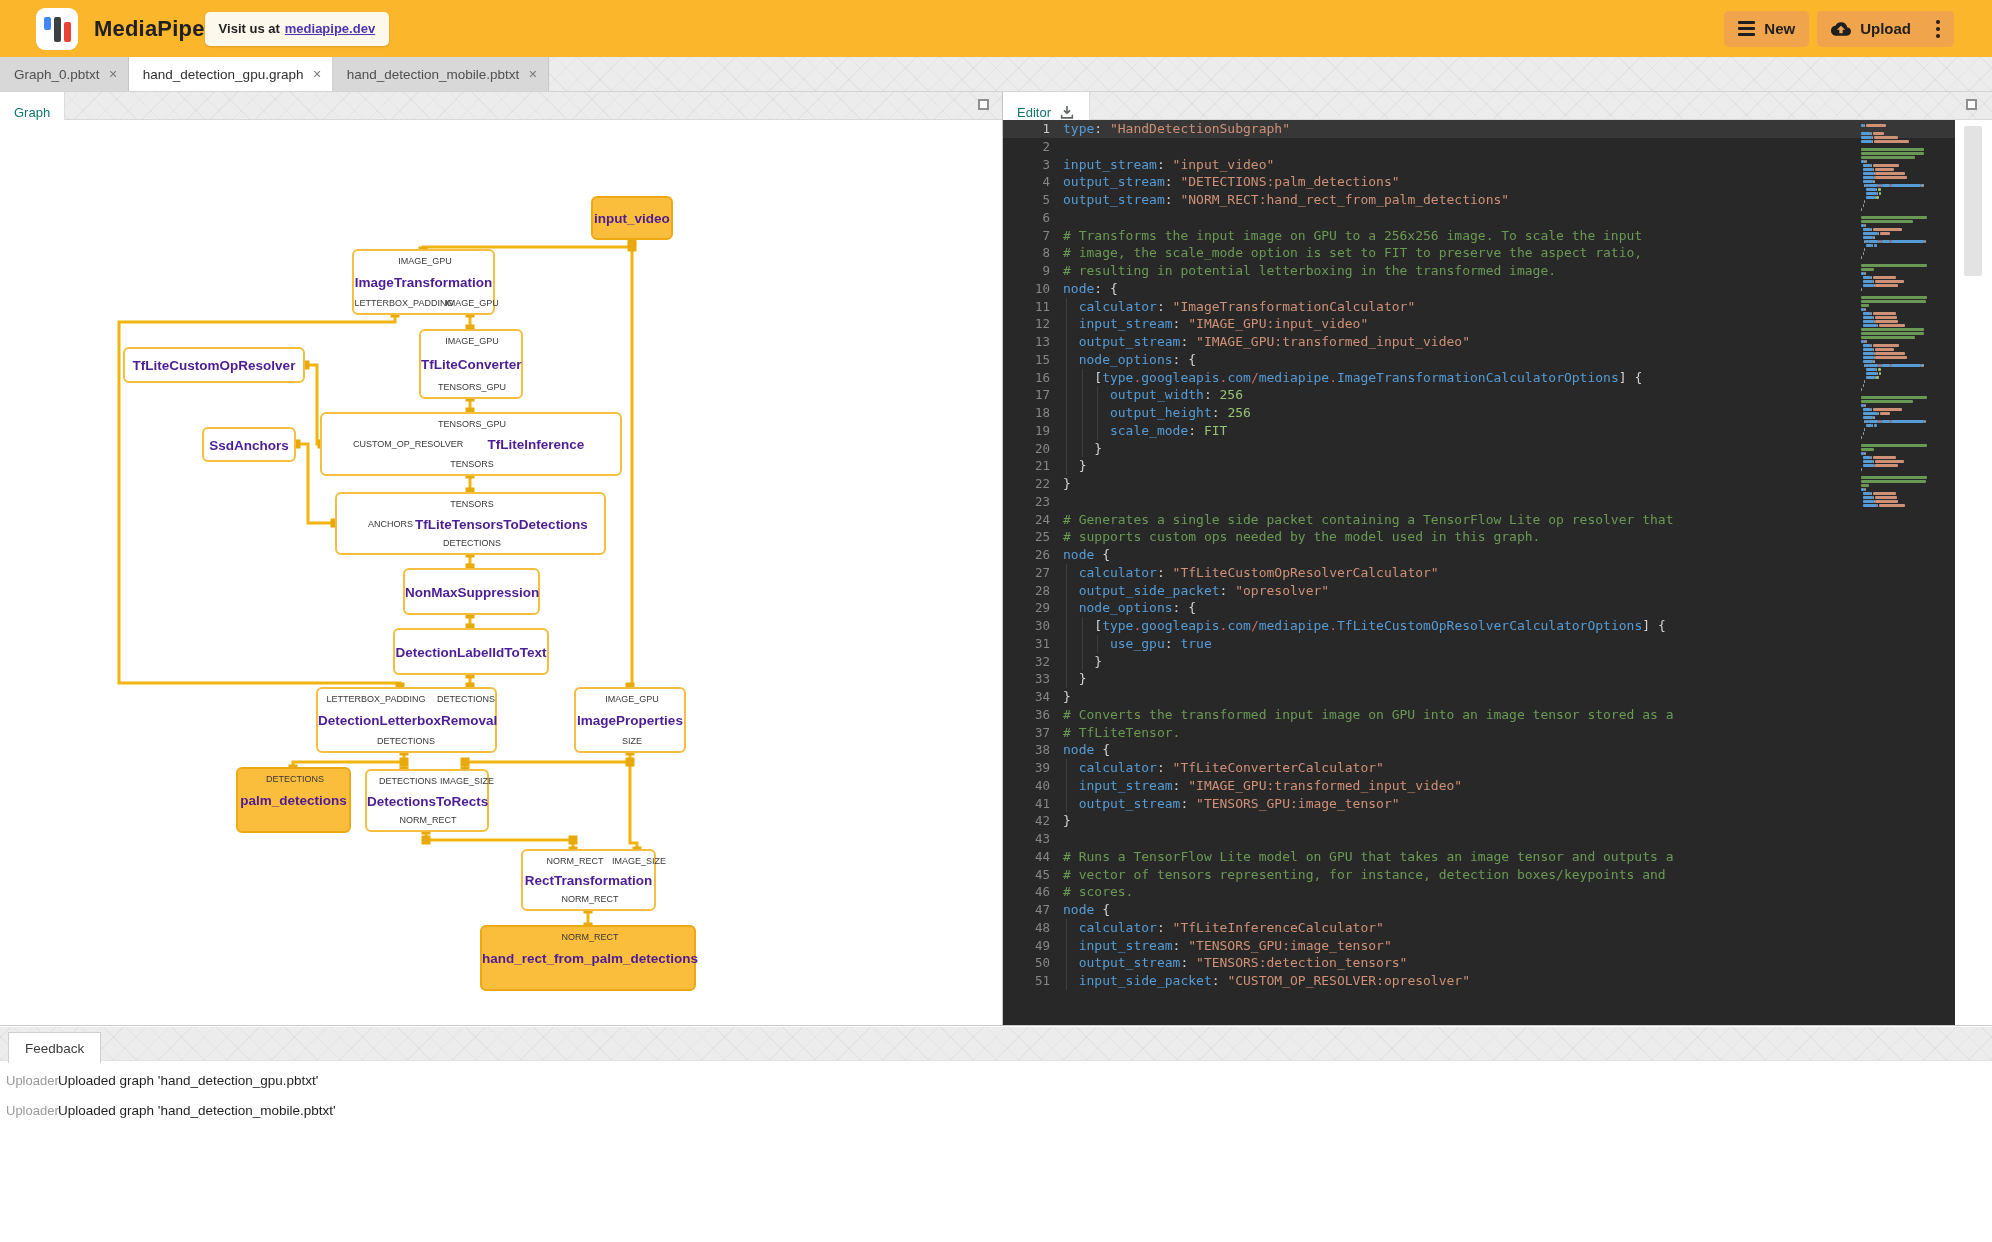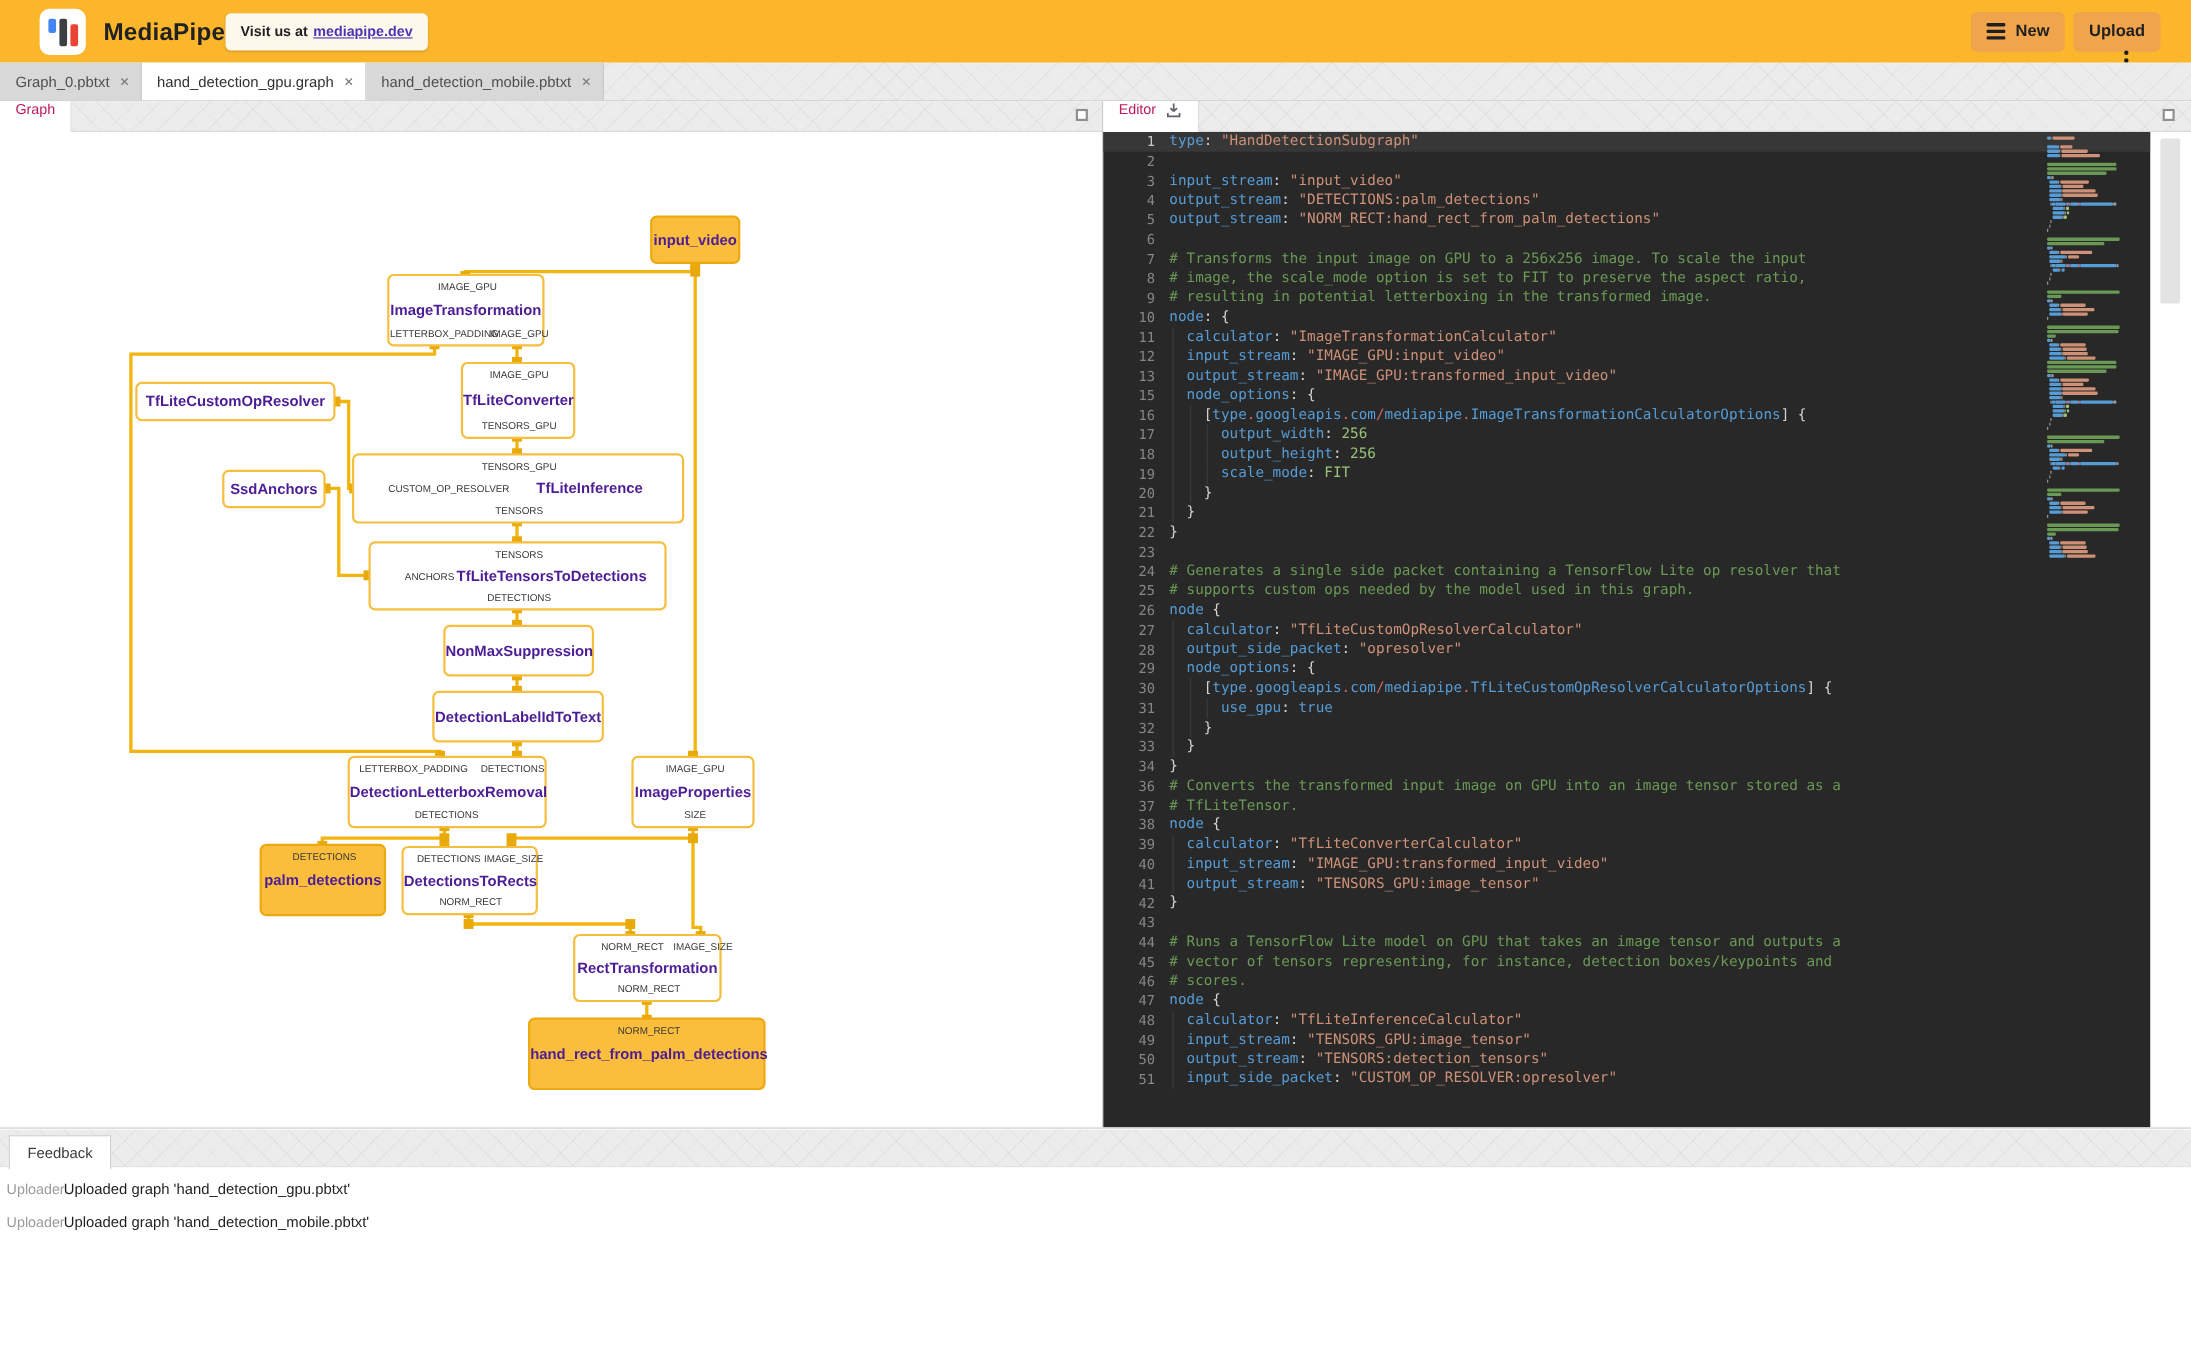--- a/index.html
+++ b/index.html
@@ -19,37 +19,37 @@
   #logo .b3{left:28px;top:14px;width:7px;height:20px;background:#EA4335;}
   #app-title{margin-left:16px;font-size:22px;font-weight:700;color:#212121;letter-spacing:.2px;}
   #visit-chip{height:34px;background:#FDF8EC;border-radius:5px;
           display:flex;align-items:center;padding:0 14px;font-size:13px;font-weight:700;
           color:#212121;box-shadow:0 1px 2px rgba(0,0,0,.15);}
   #visit-chip a{margin-left:5px;color:#4C33B3;text-decoration:underline;cursor:pointer;}
   #header-spacer{flex:1;}
   .hdr-btn{height:36px;background:#F0A44C;border:none;border-radius:5px;display:flex;
            align-items:center;padding:0 14px;margin-right:8px;font-family:inherit;
            font-size:15px;font-weight:700;color:#1F1F1F;cursor:pointer;gap:9px;}
-  #upload-btn{margin-right:28px;flex-direction:column;}
+  #upload-btn{margin-right:38px;}
   .menu-ic{display:flex;flex-direction:column;gap:3px;}
   .menu-ic i{width:17px;height:3px;background:#1F1F1F;border-radius:1px;}
   .kebab{display:flex;flex-direction:column;gap:3px;margin-left:10px;padding-left:6px;}
   .kebab i{width:4px;height:4px;border-radius:50%;background:#1F1F1F;}
   
   #filetabs{position:absolute;left:0;top:57px;width:100%;height:35px;border-bottom:1px solid #D3D3D3;
             display:flex;box-sizing:border-box;}
   .ftab{height:100%;display:flex;align-items:center;padding:0 10px 0 14px;font-size:13.5px;
         color:#4F4F4F;background:#D8D8D8;border-right:1px solid #C6C6C6;cursor:pointer;
         box-sizing:border-box;white-space:nowrap;}
   .ftab.active{background:#fff;color:#303030;border-right:1px solid #D3D3D3;}
   .ftab .x{margin-left:9px;font-size:11px;color:#7a7a7a;cursor:pointer;}
   
   .strip{position:absolute;height:28px;border-bottom:1px solid #D8D8D8;box-sizing:border-box;}
-  .ptab{position:absolute;left:0;top:0;height:28px;background:#fff;display:flex;align-items:flex-start;
-        padding:0 14px;font-size:13px;color:#be185d;border-right:1px solid #DDD;cursor:pointer;gap:8px;}
+  .ptab{position:absolute;left:0;top:0;height:28px;background:#fff;display:flex;align-items:flex-end;
+        padding:0 14px;font-size:13px;color:#0f766e;border-right:1px solid #DDD;cursor:pointer;gap:8px;}
   .popout{position:absolute;top:7px;width:11px;height:11px;border:2px solid #8F8F8F;
           background:#fff;cursor:pointer;box-sizing:border-box;}
   
   #graph-panel{position:absolute;left:0;top:92px;width:1003px;height:933px;background:#fff;}
   #graph-canvas{position:absolute;left:0;top:28px;width:1003px;height:905px;background:#fff;overflow:hidden;}
   #edges-svg{position:absolute;left:0;top:0;}
   .gnode{position:absolute;background:#fff;border:2px solid #F5BE3E;border-radius:6px;
          box-sizing:border-box;cursor:pointer;}
   .gnode.filled{background:#FBBD3C;border-color:#EDA912;}
   .gnode .ttl{position:absolute;left:0;right:0;top:50%;transform:translateY(-50%);

